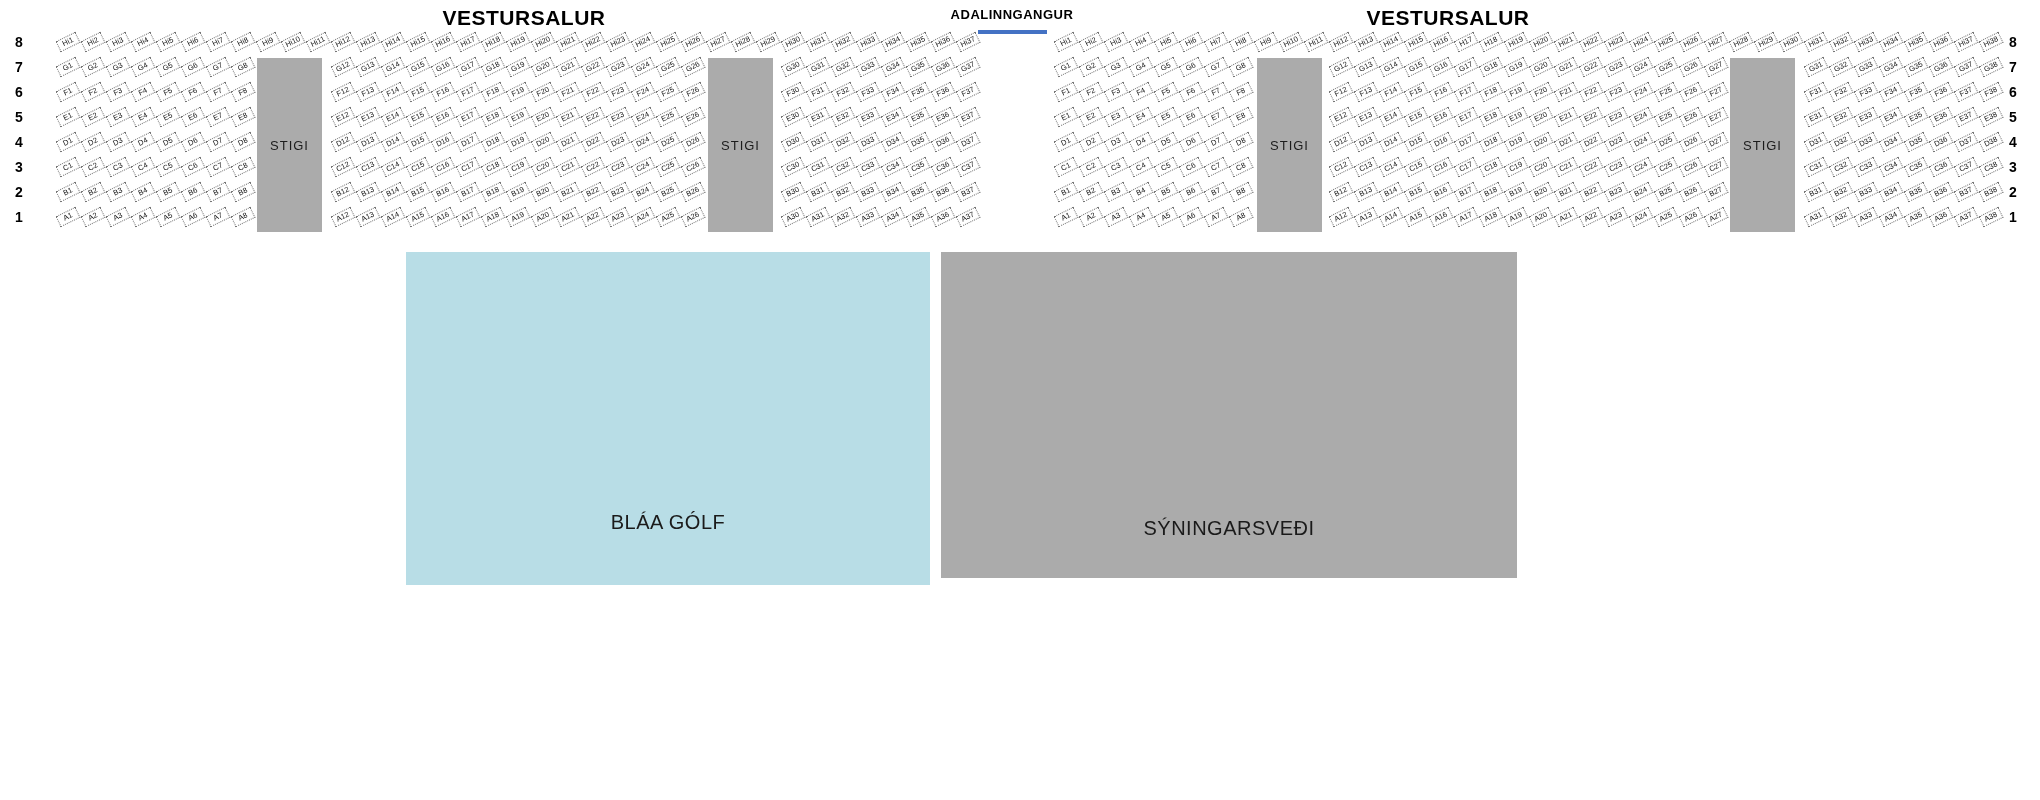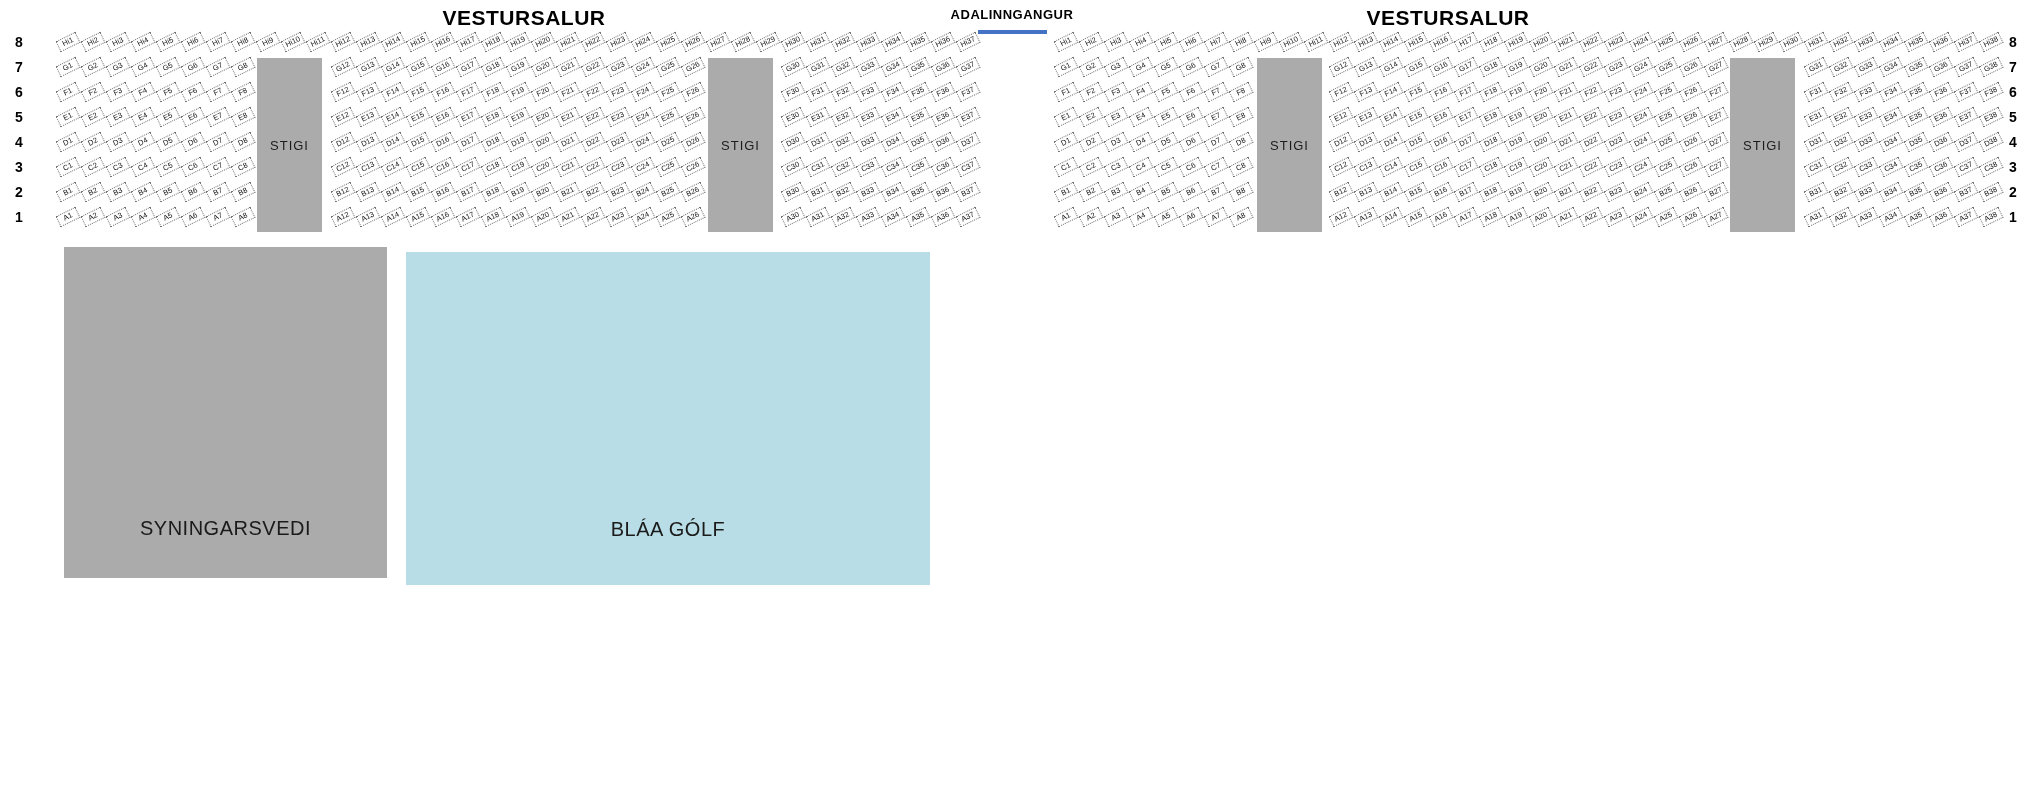--- a/index.html
+++ b/index.html
@@ -586,20 +586,20 @@
       <div class="row-num" style="left: 6px; top: 133px;">4</div>
       <div class="row-num" style="left: 2000px; top: 133px;">4</div>
       <div class="row-num" style="left: 6px; top: 158px;">3</div>
       <div class="row-num" style="left: 2000px; top: 158px;">3</div>
       <div class="row-num" style="left: 6px; top: 183px;">2</div>
       <div class="row-num" style="left: 2000px; top: 183px;">2</div>
       <div class="row-num" style="left: 6px; top: 208px;">1</div>
       <div class="row-num" style="left: 2000px; top: 208px;">1</div>
     </div>
 
-  <div class="floor gray" style="left:64px;top:247px;width:323px;height:331px">
-    <div class="floor-label" style="bottom:38px">SYNINGARSVEDI</div>
+  <div class="floor blue" style="left:406px;top:252px;width:524px;height:333px">
+    <div class="floor-label" style="bottom:51px">BLÁA GÓLF</div>
   </div>
-  <div class="floor blue" style="left:406px;top:252px;width:524px;height:333px">
-    <div class="floor-label" style="bottom:44px">BLÁA GÓLF</div>
+  <div class="floor gray" style="left:941px;top:252px;width:576px;height:326px">
+    <div class="floor-label" style="bottom:38px">SÝNINGARSVEÐI</div>
   </div>
 
 </div>
 
 </body></html>

